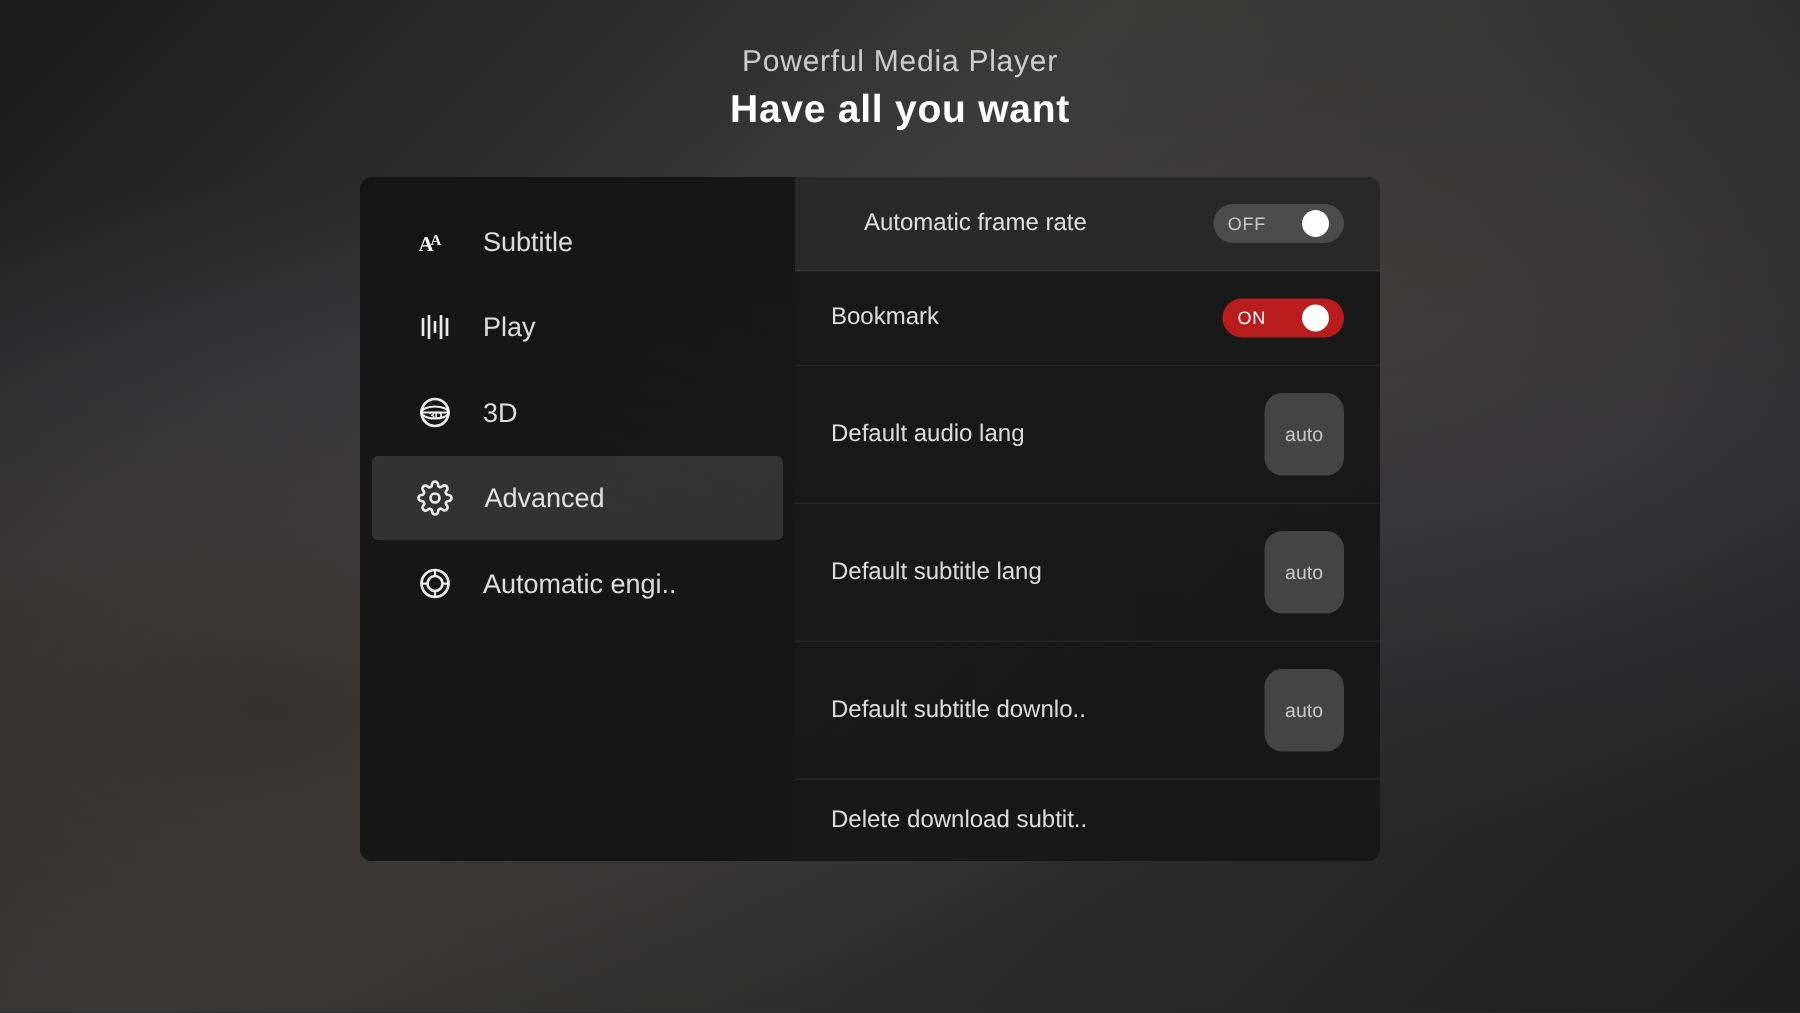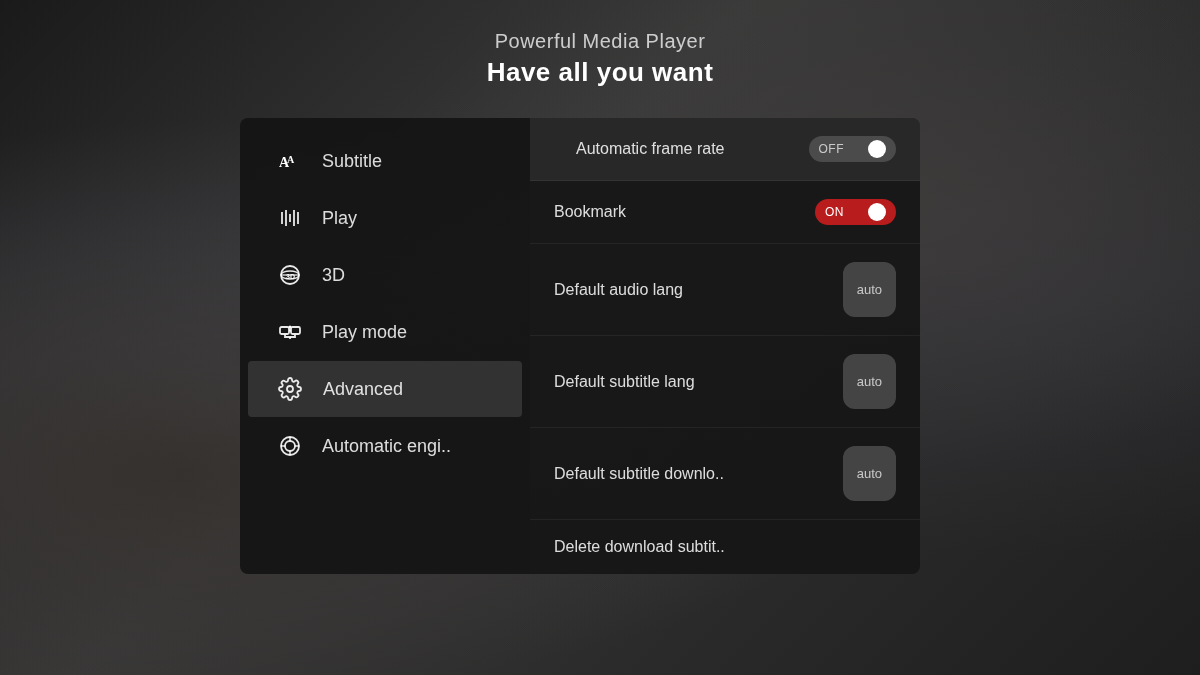--- a/index.html
+++ b/index.html
@@ -229,33 +229,20 @@
         <svg viewBox="0 0 24 24">
           <circle cx="12" cy="12" r="9" stroke-width="1.8"></circle>
           <ellipse cx="12" cy="12" rx="9" ry="4" stroke-width="1.3"></ellipse>
           <line x1="3" y1="12" x2="21" y2="12" stroke-width="1.3"></line>
           <text x="8" y="16" font-size="7" font-family="sans-serif" fill="white" stroke="none" font-weight="bold">3D</text>
         </svg>
       </div>
       <span class="menu-label">3D</span>
     </div>
 
-    <div class="menu-item">
-      <div class="menu-icon">
-        <svg viewBox="0 0 24 24">
-          <rect x="2" y="7" width="9" height="7" rx="1.5"></rect>
-          <rect x="13" y="7" width="9" height="7" rx="1.5"></rect>
-          <path d="M11 10.5 L13 10.5"></path>
-          <path d="M7 14.5 L7 17 L17 17 L17 14.5"></path>
-          <path d="M12 17 L12 19"></path>
-          <circle cx="12" cy="7" r="1.5" fill="white" stroke="none"></circle>
-        </svg>
-      </div>
-      <span class="menu-label">Play mode</span>
-    </div>
 
     <div class="menu-item active">
       <div class="menu-icon">
         <svg viewBox="0 0 24 24">
           <circle cx="12" cy="12" r="3"></circle>
           <path d="M19.4 15a1.65 1.65 0 0 0 .33 1.82l.06.06a2 2 0 0 1-2.83 2.83l-.06-.06a1.65 1.65 0 0 0-1.82-.33 1.65 1.65 0 0 0-1 1.51V21a2 2 0 0 1-4 0v-.09A1.65 1.65 0 0 0 9 19.4a1.65 1.65 0 0 0-1.82.33l-.06.06a2 2 0 0 1-2.83-2.83l.06-.06A1.65 1.65 0 0 0 4.68 15a1.65 1.65 0 0 0-1.51-1H3a2 2 0 0 1 0-4h.09A1.65 1.65 0 0 0 4.6 9a1.65 1.65 0 0 0-.33-1.82l-.06-.06a2 2 0 0 1 2.83-2.83l.06.06A1.65 1.65 0 0 0 9 4.68a1.65 1.65 0 0 0 1-1.51V3a2 2 0 0 1 4 0v.09a1.65 1.65 0 0 0 1 1.51 1.65 1.65 0 0 0 1.82-.33l.06-.06a2 2 0 0 1 2.83 2.83l-.06.06A1.65 1.65 0 0 0 19.4 9a1.65 1.65 0 0 0 1.51 1H21a2 2 0 0 1 0 4h-.09a1.65 1.65 0 0 0-1.51 1z"></path>
         </svg>
       </div>
       <span class="menu-label">Advanced</span>
     </div>

